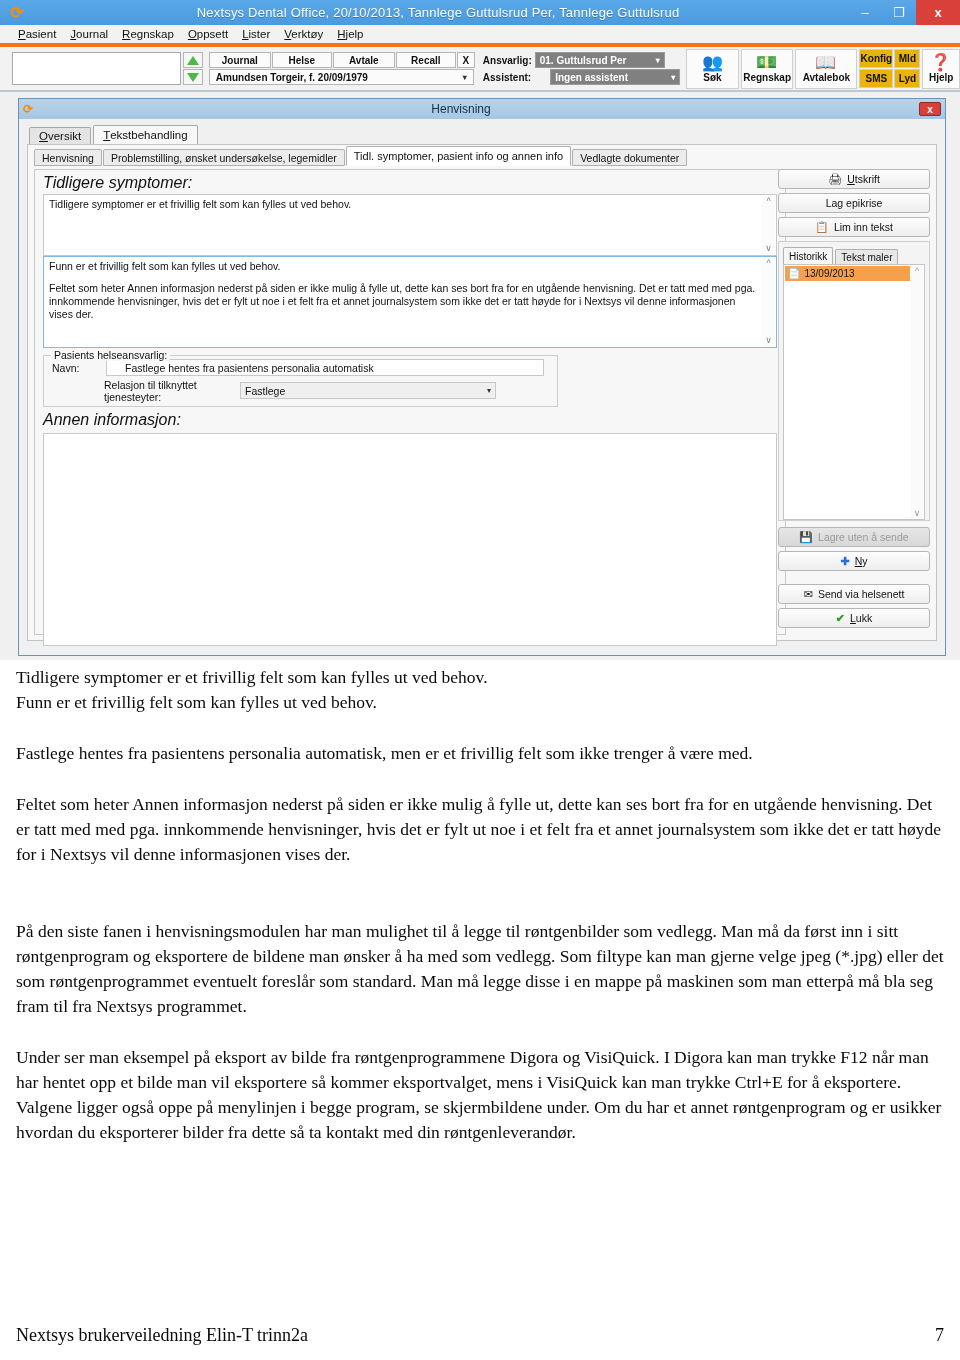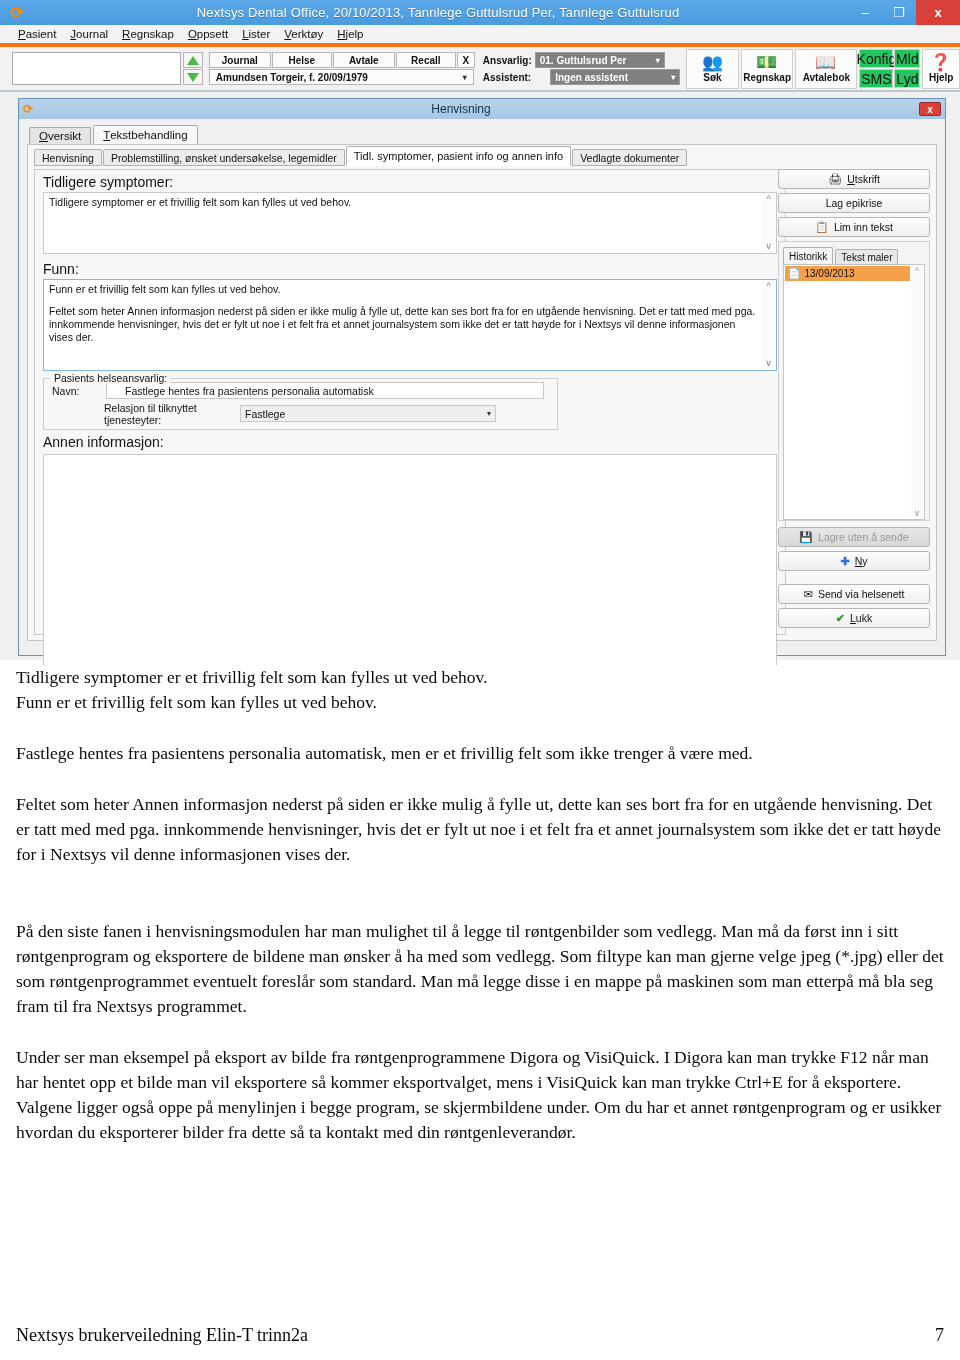--- a/index.html
+++ b/index.html
@@ -103,23 +103,23 @@
 
   .icon-btn {
     width:56px; height:40px; border:1px solid #cfcfcf; background:#fbfbfb;
     display:flex; flex-direction:column; align-items:center; justify-content:center;
     font-size:10px; font-weight:bold; color:#111; margin-left:2px;
   }
   .icon-btn .gl { font-size:17px; line-height:18px; }
   .mini-col { display:flex; flex-direction:column; gap:1px; margin-left:2px;}
   .mini-row { display:flex; gap:1px; }
   .mini-btn {
-    width:34px; height:19px; border:1px solid #cfcfcf; background:#22c55e;
+    width:34px; height:19px; border:1px solid #cfcfcf; background:#eab308;
     display:flex; align-items:center; justify-content:center;
-    font-size:14px; font-weight:normal; color:#111;
+    font-size:10px; font-weight:bold; color:#111;
   }
 
   
   .dialog {
     position:absolute; left:18px; top:98px; width:928px; height:558px;
     background:#f0f0f0; border:1px solid #6a93b5;
     box-shadow: 0 0 0 1px #ffffff inset;
   }
   .dlg-title {
     height:20px; background: linear-gradient(#b9d4ec,#a5c6e3);
@@ -157,21 +157,21 @@
     border:1px solid #b0b0b0; border-bottom:1px solid #b0b0b0; background:#ececec;
     display:flex; align-items:center; margin-right:1px; border-radius:2px 2px 0 0;
     white-space:nowrap;
   }
   .itab.active { background:#ffffff; height:20px; border-bottom-color:#ffffff; font-size:11px; }
 
   .form-area {
     position:absolute; left:6px; top:24px; width:752px; height:466px;
     border:1px solid #c9c9c9; background:#f7f7f7;
   }
-  .fld-label { font-size:14px; color:#111; margin:4px 0 2px 8px; }
+  .fld-label { font-size:16px; color:#111; margin:4px 0 2px 8px;font-style:italic; }
   .ta {
     margin:0 8px; background:#ffffff; border:1px solid #c8c8c8;
     position:relative; font-size:10.5px; color:#111; line-height:13px;
     padding:3px 16px 3px 5px; overflow:hidden;
   }
   .ta.focus { border:1px solid #86b6de; }
   .sb {
     position:absolute; right:1px; top:1px; bottom:1px; width:13px; background:#fbfbfb;
     display:flex; flex-direction:column; justify-content:space-between; align-items:center;
     color:#808080; font-size:9px;
@@ -394,21 +394,20 @@
 
             <div class="fld-label">Tidligere symptomer:</div>
             <div class="ta" style="height:62px">
               <p>Tidligere symptomer er et frivillig felt som kan fylles ut ved behov.</p>
               <div class="sb">
                 <span class="a">^</span>
                 <span class="a">∨</span>
               </div>
             </div>
 
-            <div class="fld-label" style="margin-top:7px">Funn:</div>
             <div class="ta focus" style="height:92px">
               <p>Funn er et frivillig felt som kan fylles ut ved behov.</p>
               <p>Feltet som heter Annen informasjon nederst på siden er ikke mulig å fylle ut, dette kan ses bort fra for en utgående henvisning. Det er tatt med med pga. innkommende henvisninger, hvis det er fylt ut noe i et felt fra et annet journalsystem som ikke det er tatt høyde for i Nextsys vil denne informasjonen vises der.</p>
               <div class="sb">
                 <span class="a">^</span>
                 <span class="a">∨</span>
               </div>
             </div>
 
             <div class="group-box">

